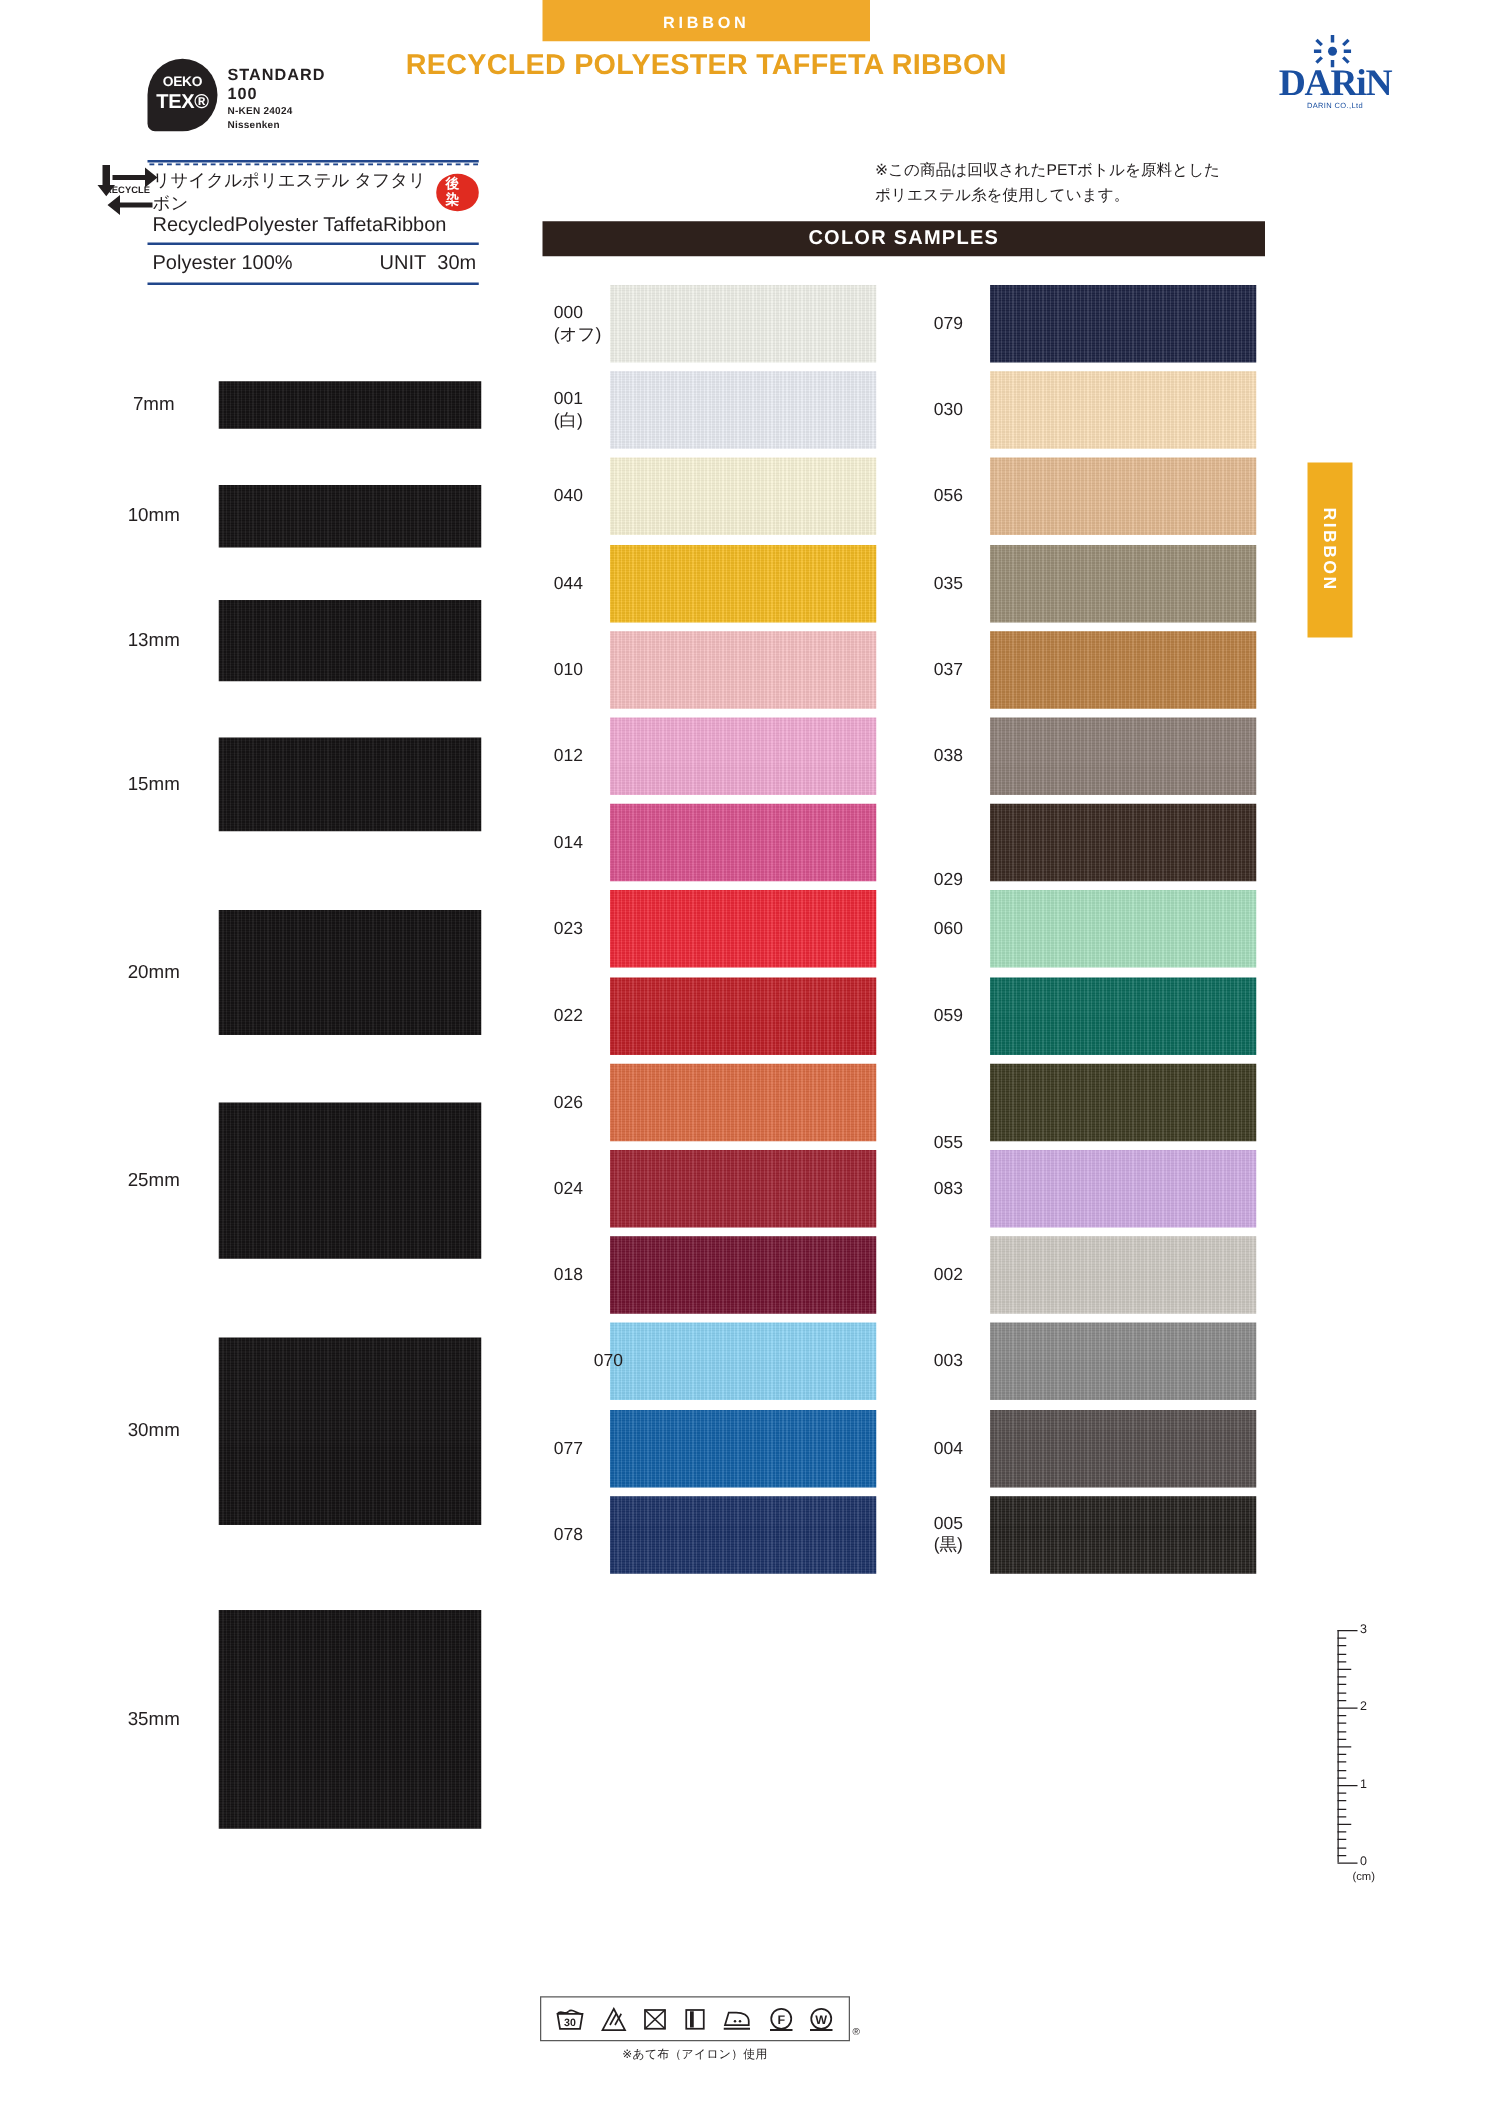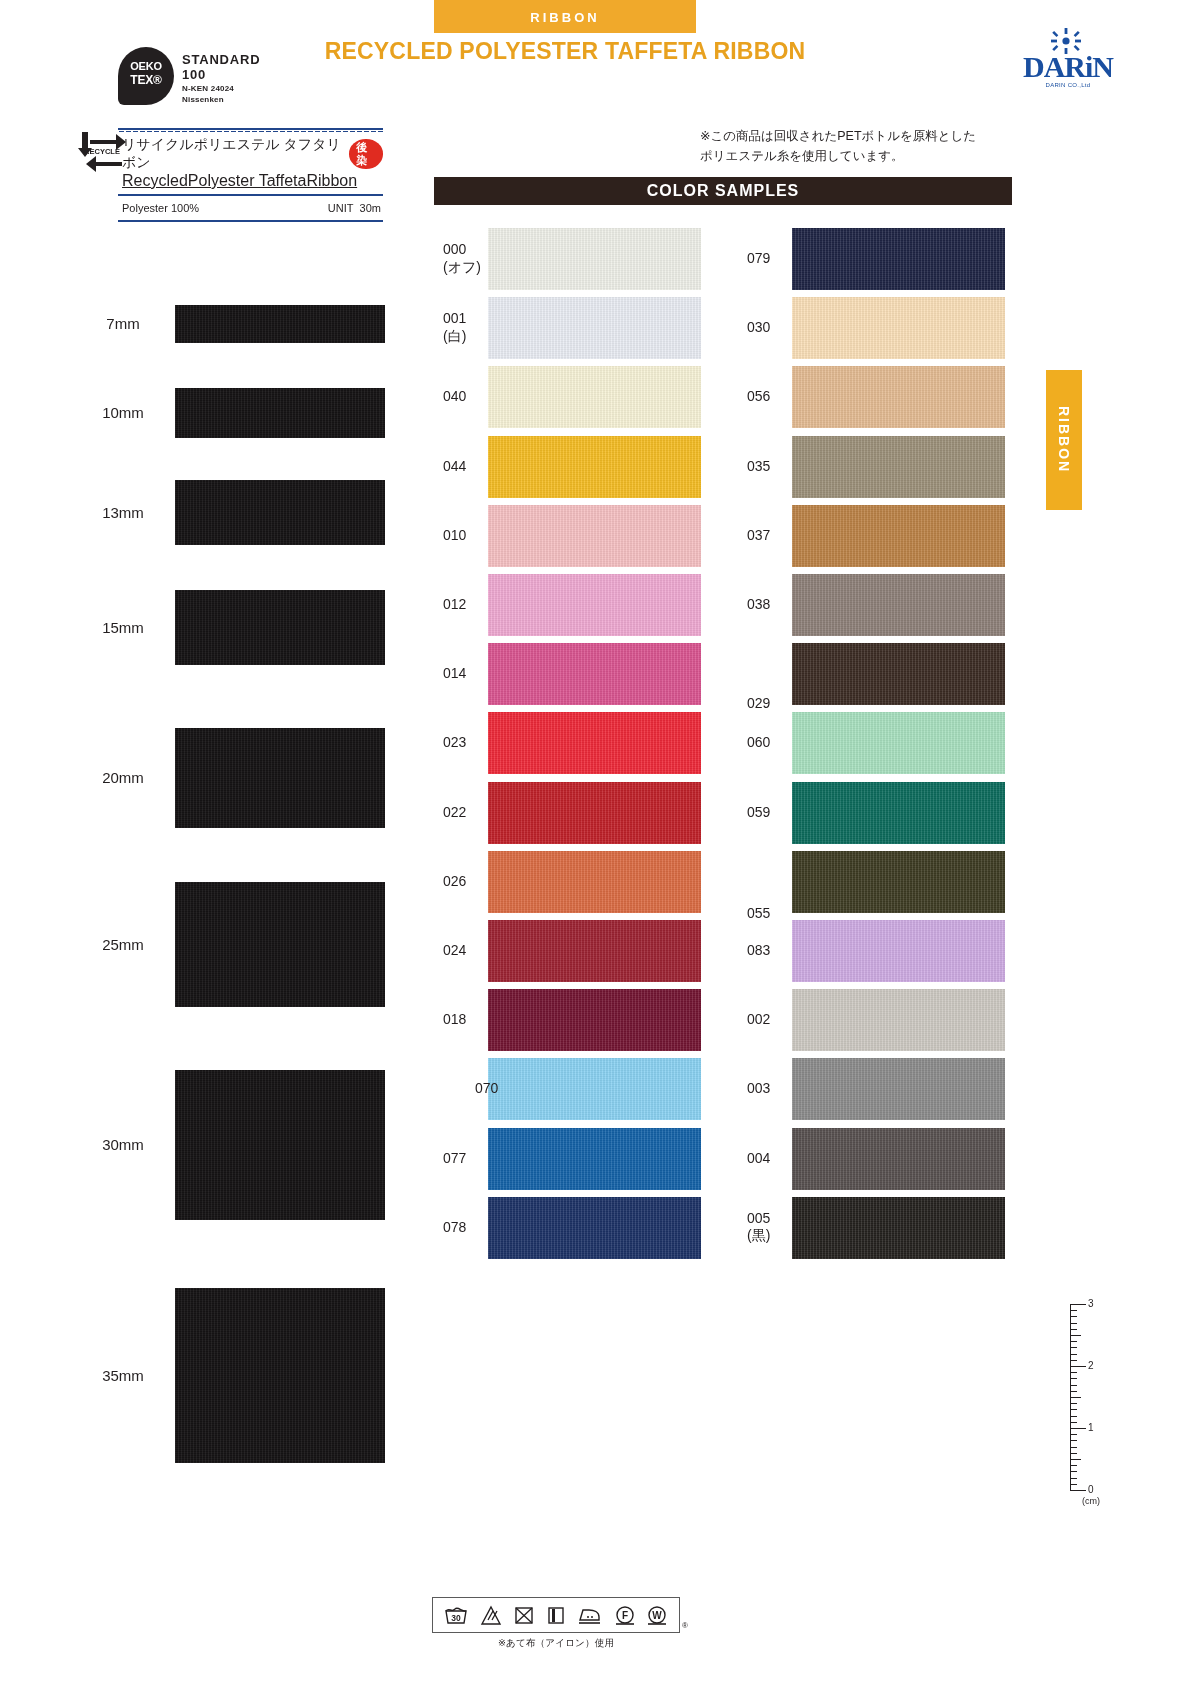--- a/index.html
+++ b/index.html
@@ -44,21 +44,21 @@
   #oeko-badge{
     position:absolute;left:0;top:0;width:56px;height:58px;background:#231f20;
     border-radius:50% 50% 50% 6px;
   }
   #oeko-badge .l1{
     position:absolute;left:0;top:13px;width:56px;text-align:center;
     font-size:11px;font-weight:bold;color:#fff;letter-spacing:-.2px;
   }
   #oeko-badge .l2{
     position:absolute;left:0;top:26px;width:56px;text-align:center;
-    font-size:12px;font-weight:bold;color:#fff;letter-spacing:-.2px;
+    font-size:16px;font-weight:bold;color:#fff;letter-spacing:-.2px;
   }
   #oeko-std{position:absolute;left:64px;top:5px;font-size:13px;font-weight:bold;letter-spacing:.8px;}
   #oeko-100{position:absolute;left:64px;top:20px;font-size:13px;font-weight:bold;letter-spacing:.8px;}
   #oeko-ken{position:absolute;left:64px;top:37px;font-size:8px;font-weight:bold;letter-spacing:.2px;}
   #oeko-nis{position:absolute;left:64px;top:48px;font-size:8px;font-weight:bold;letter-spacing:.2px;}
 
   #info{position:absolute;left:118px;top:128px;width:265px;}
   .rule-solid{height:2px;background:#21468b;width:265px;}
   .rule-dotted{
     height:3px;width:265px;
@@ -68,22 +68,22 @@
   #recycle{position:absolute;left:76px;top:128px;width:52px;height:60px;}
   #code{
     text-align:center;font-size:33px;font-weight:bold;letter-spacing:-.5px;
     padding:3px 0 5px 0;
   }
   #name-jp{font-size:14px;padding-left:4px;padding-top:3px;display:flex;align-items:center;gap:6px;}
   #gozome{
     display:inline-block;background:#e02b20;color:#fff;font-size:11px;font-weight:bold;
     border-radius:50%/50%;padding:2px 7px;line-height:1.15;
   }
-  #name-en{font-size:16px;padding-left:4px;padding-bottom:4px;text-decoration:underline;}
-  #spec{display:flex;justify-content:space-between;font-size:11px;padding:6px 2px 6px 4px;text-align:center;}
+  #name-en{font-size:16px;padding-left:4px;padding-bottom:4px;}
+  #spec{display:flex;justify-content:space-between;font-size:16px;padding:6px 2px 6px 4px;text-align:center;}
   .wlabel{
     position:absolute;font-size:15px;color:#231f20;text-align:center;
   }
   .wswatch{
     position:absolute;
     background-color:#141213;
     background-image:
       repeating-linear-gradient(90deg,rgba(255,255,255,.055) 0 1px,rgba(0,0,0,0) 1px 3px),
       repeating-linear-gradient(0deg,rgba(255,255,255,.03) 0 1px,rgba(0,0,0,0) 1px 2px);
   }

